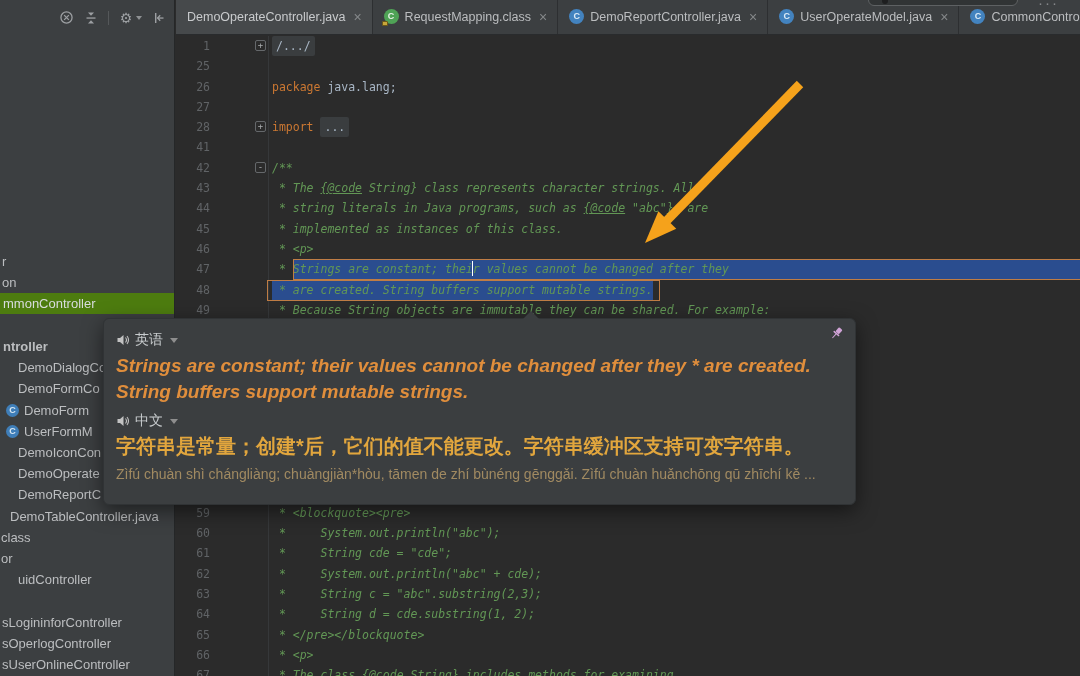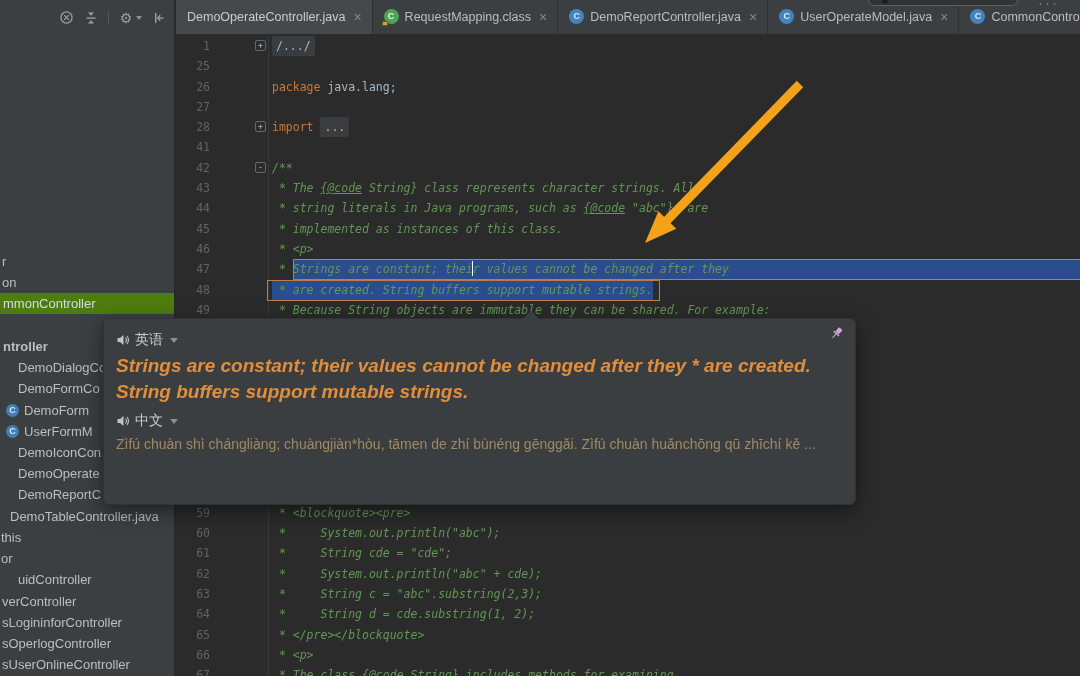--- a/index.html
+++ b/index.html
@@ -284,30 +284,27 @@
         <div class="tree-row" style="top: 463px;">
           <span class="tree-label" style="left: 18px;">DemoOperate</span>
         </div>
         <div class="tree-row" style="top: 484px;">
           <span class="tree-label" style="left: 18px;">DemoReportC</span>
         </div>
         <div class="tree-row" style="top: 506px;">
           <span class="tree-label" style="left: 10px;">DemoTableController.java</span>
         </div>
         <div class="tree-row" style="top: 527px;">
-          <span class="tree-label" style="left: 1px;">this</span>
+          <span class="tree-label" style="left: 1px;">class</span>
         </div>
         <div class="tree-row" style="top: 548px;">
           <span class="tree-label" style="left: 1px;">or</span>
         </div>
         <div class="tree-row" style="top: 569px;">
           <span class="tree-label" style="left: 18px;">uidController</span>
-        </div>
-        <div class="tree-row" style="top: 591px;">
-          <span class="tree-label" style="left: 2px;">verController</span>
         </div>
         <div class="tree-row" style="top: 612px;">
           <span class="tree-label" style="left: 2px;">sLogininforController</span>
         </div>
         <div class="tree-row" style="top: 633px;">
           <span class="tree-label" style="left: 2px;">sOperlogController</span>
         </div>
         <div class="tree-row" style="top: 654px;">
           <span class="tree-label" style="left: 2px;">sUserOnlineController</span>
         </div>
@@ -396,16 +393,17 @@
     </div>
     <div class="eng-text">Strings are constant; their values cannot be changed after they * are created. String buffers support mutable strings.</div>
     <div class="lang-row zh-row">
       <svg width="14" height="14" viewBox="0 0 14 14">
         <path d="M1.5 5 H4 L7.5 2 V12 L4 9 H1.5 Z" fill="#c2c2c2"></path>
         <path d="M9.5 4.5 Q11.5 7 9.5 9.5 M11 3 Q14 7 11 11" stroke="#c2c2c2" stroke-width="1.1" fill="none"></path>
       </svg>
       <span>中文</span>
       <span class="lang-caret"></span>
     </div>
+    <div class="zh-text">字符串是常量；创建*后，它们的值不能更改。字符串缓冲区支持可变字符串。</div>
     <div class="pinyin">Zìfú chuàn shì chángliàng; chuàngjiàn*hòu, tāmen de zhí bùnéng gēnggǎi. Zìfú chuàn huǎnchōng qū zhīchí kě ...</div>
   </div>
 
 </div>
 
 </body></html>

